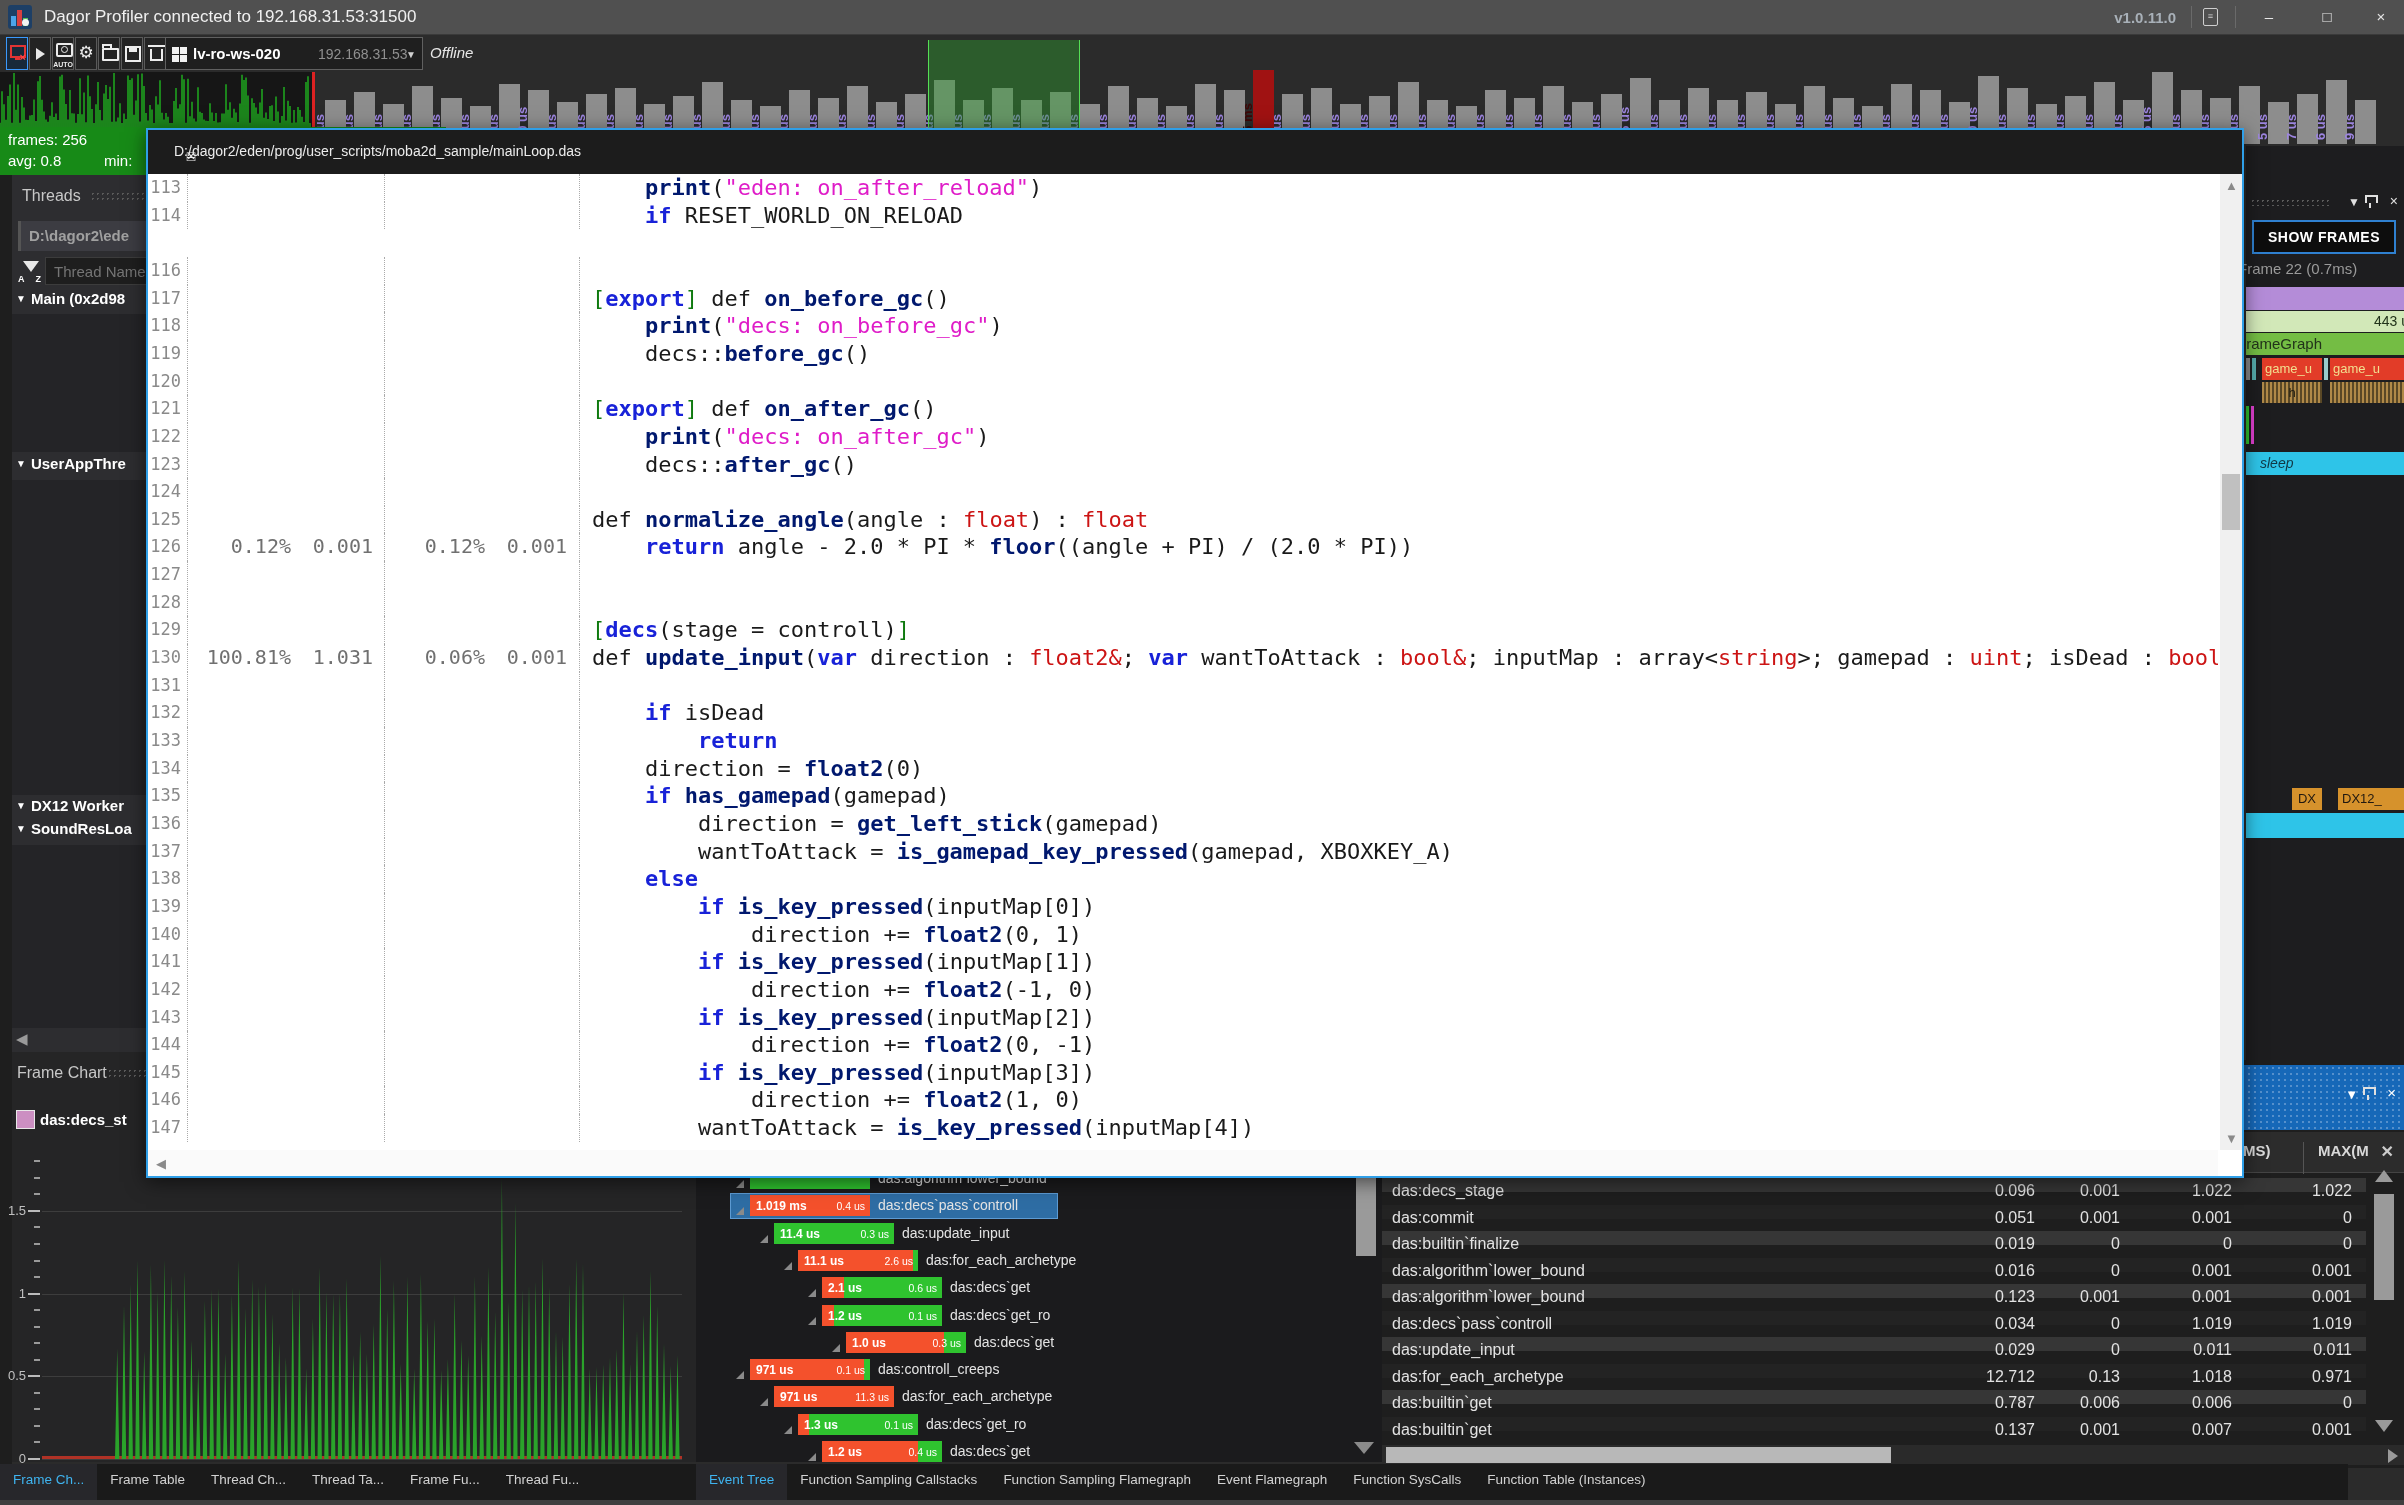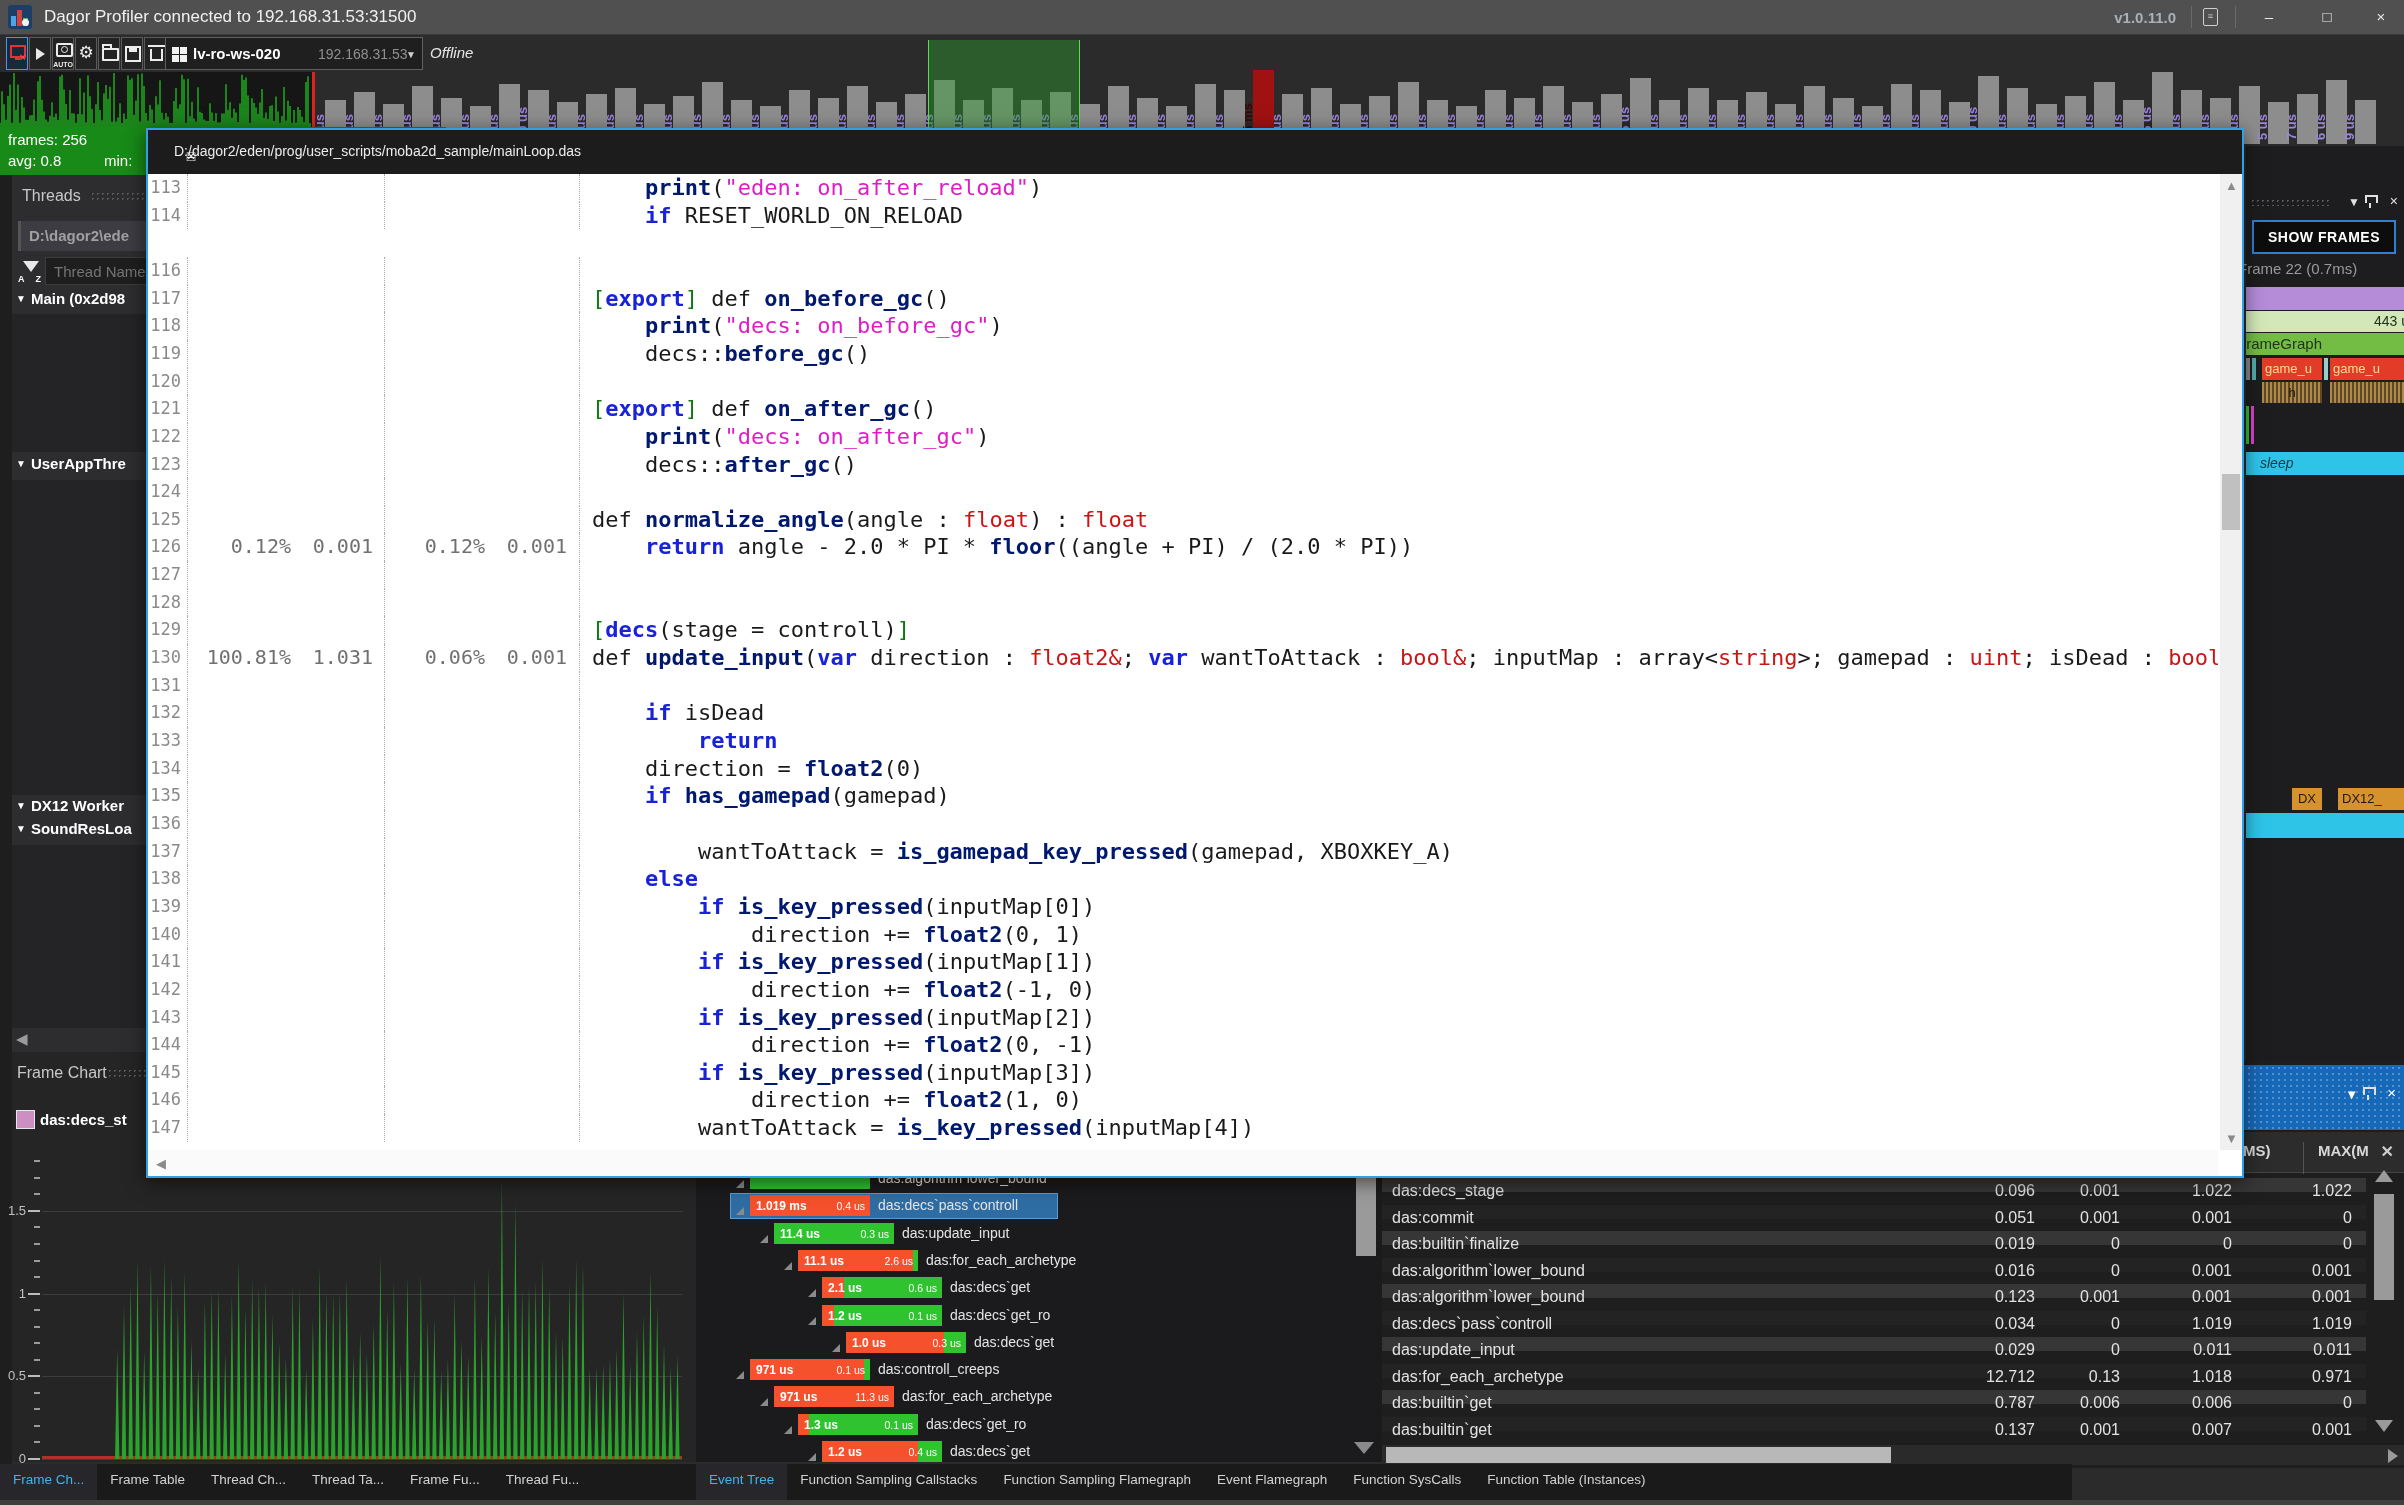--- a/index.html
+++ b/index.html
@@ -119,21 +119,21 @@
   .rt-h{position:absolute;left:0;top:44px;width:158px;height:24px;}
   .rt-h .ic{position:absolute;top:5px;color:#e0e0e0;font-size:12px;}
   .pinic{width:9px;height:6px;border:2px solid #e0e0e0;border-bottom:none;}
   .pinic:after{content:"";position:absolute;left:2px;top:6px;width:2px;height:5px;background:#e0e0e0;}
   .showframes{position:absolute;left:6px;top:74px;width:144px;height:34px;background:#0d0d0d;border:2px solid #2f80d0;box-sizing:border-box;color:#fff;font-size:14px;font-weight:bold;text-align:center;line-height:30px;letter-spacing:.5px;}
   .framelab{position:absolute;left:-8px;top:114px;font-size:15px;color:#9a9a9a;white-space:nowrap;}
   .rbar{position:absolute;left:0;width:158px;}
   .rtxt{font-size:14px;color:#22331a;}
   .tanstripe{background:repeating-linear-gradient(90deg,#b08948 0 2px,#5a4826 2px 4px);}
   
-  .tabsrow{left:0;top:1464px;width:2072px;height:36px;background:#1a1a1a;}
+  .tabsrow{left:0;top:1464px;width:2348px;height:36px;background:#1a1a1a;}
   .tabgrp{position:absolute;top:0;height:36px;white-space:nowrap;}
   .tab{display:inline-block;padding:8px 13px 0 13px;height:28px;font-size:13.5px;color:#d2d2d2;}
   .tab.active{background:#27272b;color:#3fb4f0;}
   .bstrip{left:0;top:1500px;width:2404px;height:5px;background:#3f3f3f;}
   
   .codewin{left:146px;top:128px;width:2098px;height:1050px;background:#fff;border:2px solid #2f9fe8;box-sizing:border-box;box-shadow:0 4px 18px rgba(0,0,0,.55);}
   .cw-title{position:absolute;left:0;top:0;width:100%;height:44px;background:#1c1c1c;}
   .cw-title span{position:absolute;left:26px;top:13px;font-size:14px;color:#ececec;}
   .cwctl{position:absolute;top:8px;width:34px;height:26px;color:#e8e8e8;font-size:15px;text-align:center;line-height:26px;}
   .cw-body{position:absolute;left:0;top:44px;right:24px;bottom:26px;background:#fff;overflow:hidden;}
@@ -939,20 +939,21 @@
         <div class="lnosep"></div>
         <span class="stat st1"><span class="sa"></span><span class="sb"></span></span>
         <span class="stat st2"><span class="sa"></span><span class="sb"></span></span>
         <span class="codetxt"><span class="tk-k">    if</span><span class="tk-p"> </span><span class="tk-f">has_gamepad</span><span class="tk-p">(gamepad)</span></span>
       </div>
       <div class="crow" style="top: 635.95px;">
         <span class="lno">136</span>
         <div class="lnosep"></div>
         <span class="stat st1"><span class="sa"></span><span class="sb"></span></span>
         <span class="stat st2"><span class="sa"></span><span class="sb"></span></span>
+        <span class="codetxt"><span class="tk-p">        direction = </span><span class="tk-f">get_left_stick</span><span class="tk-p">(gamepad)</span></span>
       </div>
       <div class="crow" style="top: 663.6px;">
         <span class="lno">137</span>
         <div class="lnosep"></div>
         <span class="stat st1"><span class="sa"></span><span class="sb"></span></span>
         <span class="stat st2"><span class="sa"></span><span class="sb"></span></span>
         <span class="codetxt"><span class="tk-p">        wantToAttack = </span><span class="tk-f">is_gamepad_key_pressed</span><span class="tk-p">(gamepad, XBOXKEY_A)</span></span>
       </div>
       <div class="crow" style="top: 691.25px;">
         <span class="lno">138</span>

